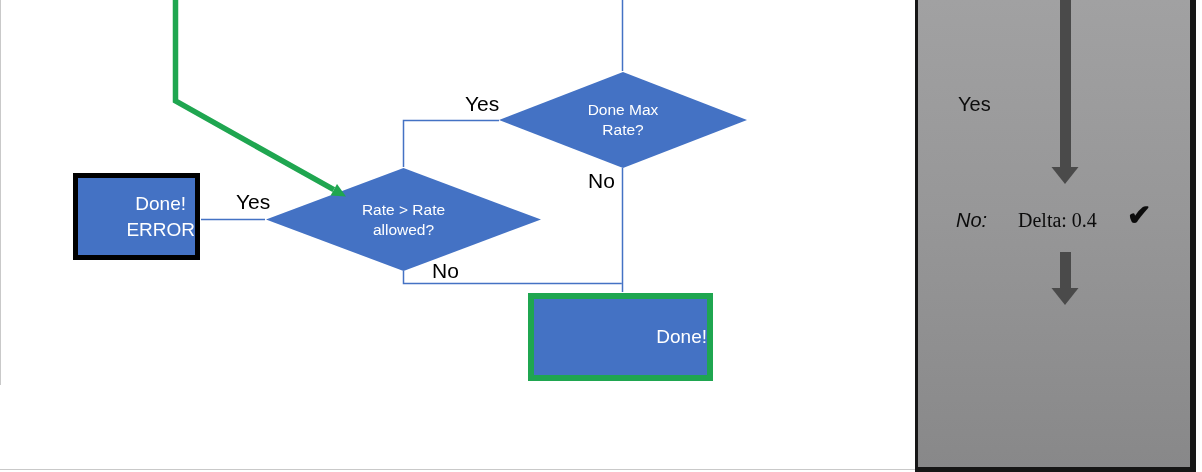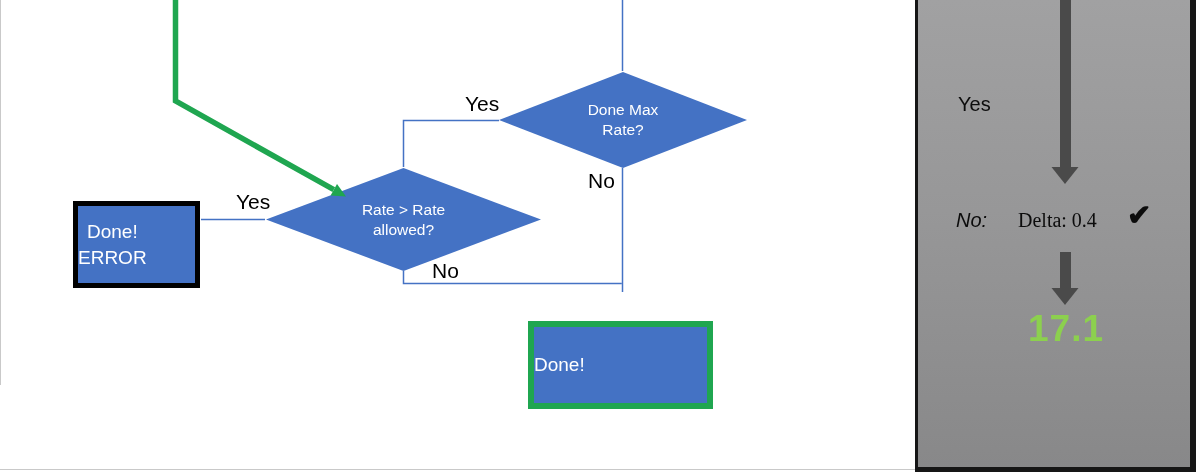--- a/index.html
+++ b/index.html
@@ -24,22 +24,22 @@
     position:absolute;background:#4472C4;z-index:1;
     clip-path:polygon(50% 0,100% 50%,50% 100%,0 50%);
     display:flex;align-items:center;justify-content:center;
     color:#ffffff;font-size:15.5px;line-height:20px;text-align:center;white-space:pre-line;
   }
   .d-checkmax{left:499px;top:72px;width:248px;height:96px;}
   .d-rate{left:266px;top:168px;width:275px;height:103px;}
 
   .flowbox{
     position:absolute;background:#4472C4;box-sizing:border-box;z-index:1;
-    display:flex;align-items:center;justify-content:flex-start;
-    color:#ffffff;font-size:19px;line-height:26px;text-align:center;white-space:pre-line;margin-top:28px;
+    display:flex;align-items:center;justify-content:flex-end;
+    color:#ffffff;font-size:19px;line-height:26px;text-align:center;white-space:pre-line;
   }
   .b-done-error{left:73px;top:173px;width:127px;height:87px;border:5px solid #000000;}
   .b-done{left:528px;top:293px;width:185px;height:88px;border:6px solid #1FA650;}
 
   .lbl{position:absolute;color:#000000;font-size:21px;line-height:22px;z-index:1;}
   .l-yes-checkmax{left:465px;top:93px;}
   .l-no-checkmax{left:588px;top:170px;}
   .l-yes-rate{left:236px;top:191px;}
   .l-no-rate{left:432px;top:260px;}
 
@@ -86,21 +86,20 @@
 
   <div class="lbl l-yes-checkmax">Yes</div>
   <div class="lbl l-no-checkmax">No</div>
   <div class="lbl l-yes-rate">Yes</div>
   <div class="lbl l-no-rate">No</div>
 
   <div class="p-lbl p-yes">Yes</div>
   <div class="p-lbl p-no">No:</div>
   <div class="p-lbl p-delta">Delta: 0.4</div>
   <div class="p-lbl p-check">✔</div>
-  <div class="p-lbl p-result">17.1</div>
 
   <svg class="overlay" width="1202" height="472" viewBox="0 0 1202 472">
 
     <path d="M622.5,0 L622.5,71" stroke="#4472C4" stroke-width="1.5" fill="none"></path>
     <path d="M499,120.5 L403.5,120.5 L403.5,167" stroke="#4472C4" stroke-width="1.5" fill="none"></path>
     <path d="M622.5,168 L622.5,292" stroke="#4472C4" stroke-width="1.5" fill="none"></path>
     <path d="M403.5,271 L403.5,283.5 L621.8,283.5" stroke="#4472C4" stroke-width="1.5" fill="none"></path>
     <path d="M265,219.5 L201,219.5" stroke="#4472C4" stroke-width="1.5" fill="none"></path>
 
     <path d="M175.5,0 L175.5,101 L333.8,189.7" stroke="#1FA650" stroke-width="5.5" fill="none"></path>

